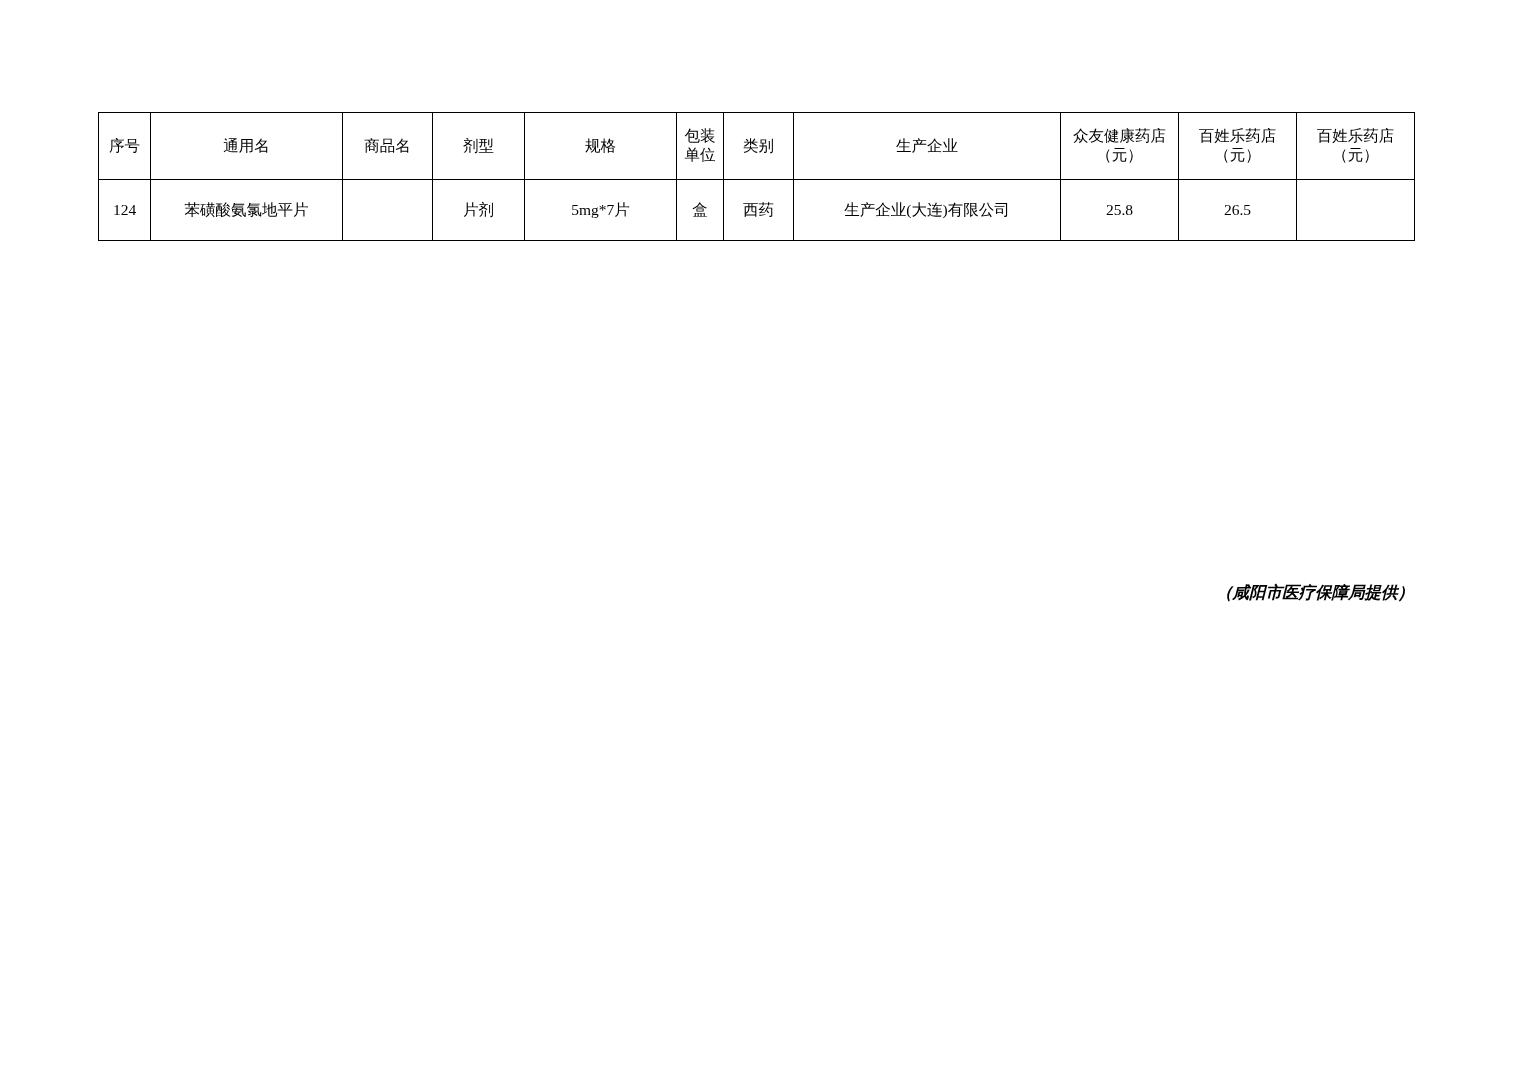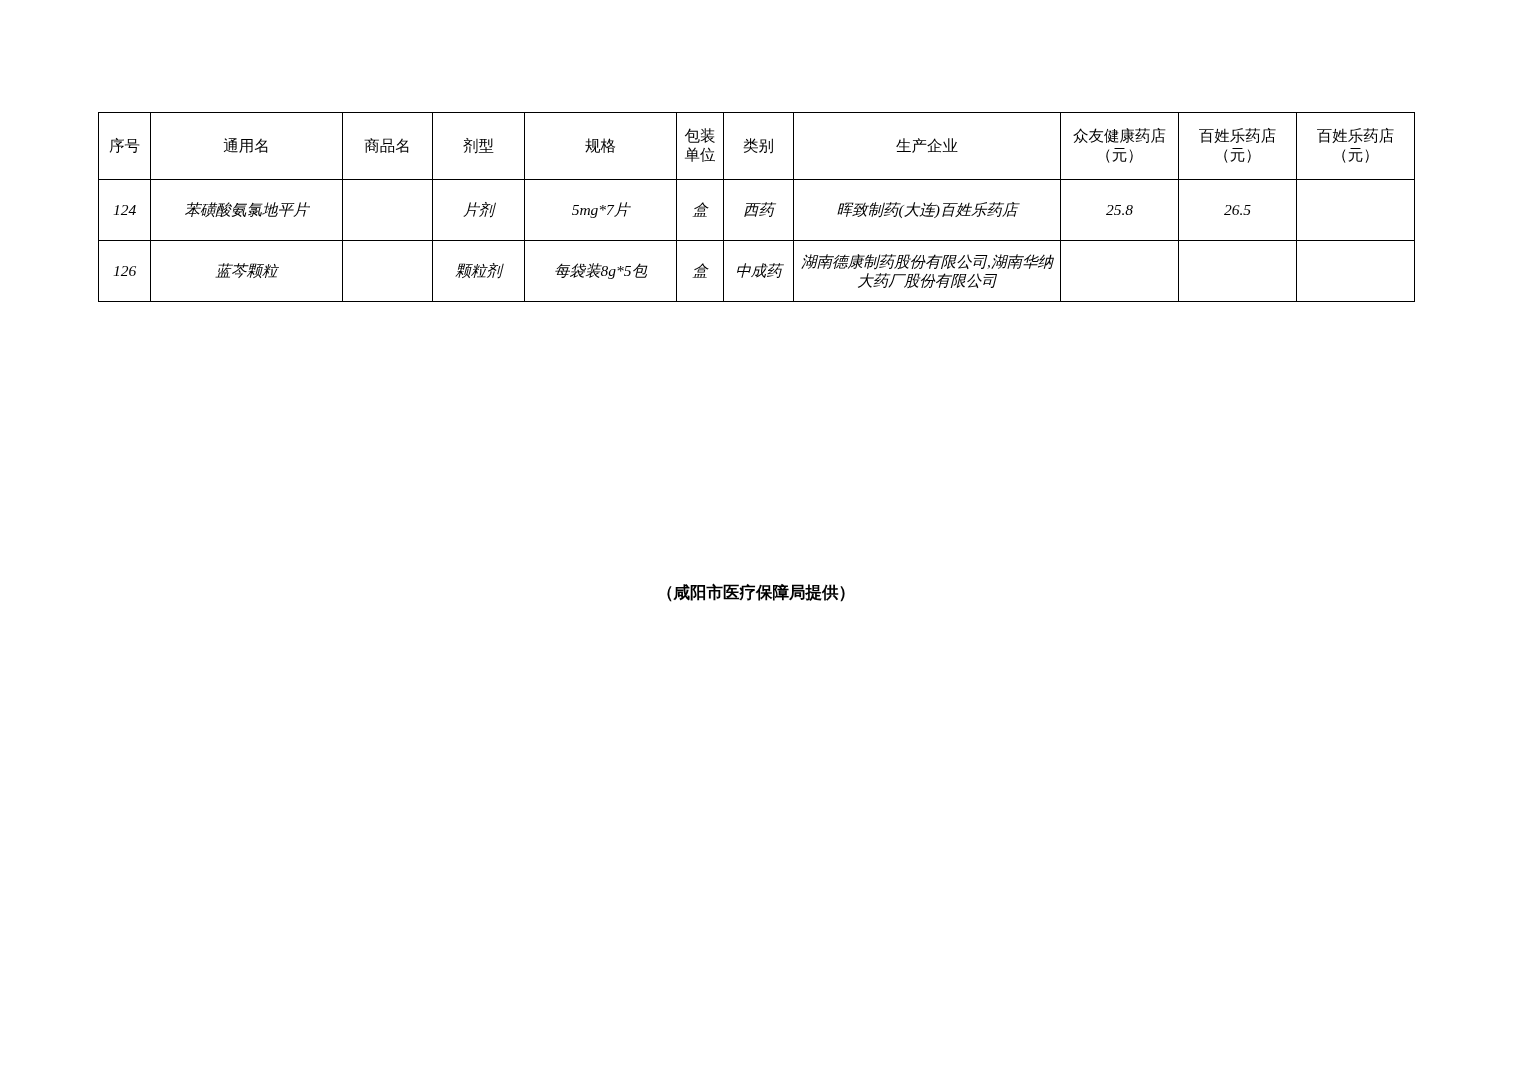--- a/index.html
+++ b/index.html
@@ -57,45 +57,45 @@
   col.c-p1     { width: 118px; }
   col.c-p2     { width: 118px; }
   col.c-p3     { width: 118px; }
 
   thead td {
     height: 62px;
     font-size: 16px;
   }
   tbody td {
     height: 56px;
-    font-style: italic;
   }
   td.maker {
     text-align: left;
     padding-left: 6px;
     padding-right: 6px;
     font-size: 15px;
     line-height: 1.3;
   }
   td.price {
     font-size: 16px;
   }
   .head-two-line {
     display: block;
     line-height: 1.2;
   }
   .note {
     position: absolute;
     left: 0;
     top: 470px;
     width: 1316px;
-    text-align: center;
+    text-align: right;
     font-size: 16.5px;
     font-family: "Liberation Sans", "DejaVu Sans", sans-serif;
     font-weight: bold;
+    font-style: italic;
   }
 </style>
 </head>
 <body>
 
 <div class="page">
   <div class="table-wrap">
     <table class="drug-table">
       <colgroup>
         <col class="c-idx">
@@ -139,35 +139,22 @@
       </thead>
       <tbody>
         <tr>
           <td>124</td>
           <td>苯磺酸氨氯地平片</td>
           <td></td>
           <td>片剂</td>
           <td>5mg*7片</td>
           <td>盒</td>
           <td>西药</td>
-          <td class="maker">晖致制药(大连)百姓乐药店</td>
+          <td class="maker">生产企业(大连)有限公司</td>
           <td class="price">25.8</td>
           <td class="price">26.5</td>
-          <td class="price"></td>
-        </tr>
-        <tr>
-          <td>126</td>
-          <td>蓝芩颗粒</td>
-          <td></td>
-          <td>颗粒剂</td>
-          <td>每袋装8g*5包</td>
-          <td>盒</td>
-          <td>中成药</td>
-          <td class="maker">湖南德康制药股份有限公司,湖南华纳大药厂股份有限公司</td>
-          <td class="price"></td>
-          <td class="price"></td>
           <td class="price"></td>
         </tr>
       </tbody>
     </table>
     <div class="note">（咸阳市医疗保障局提供）</div>
   </div>
 </div>
 
 </body></html>

